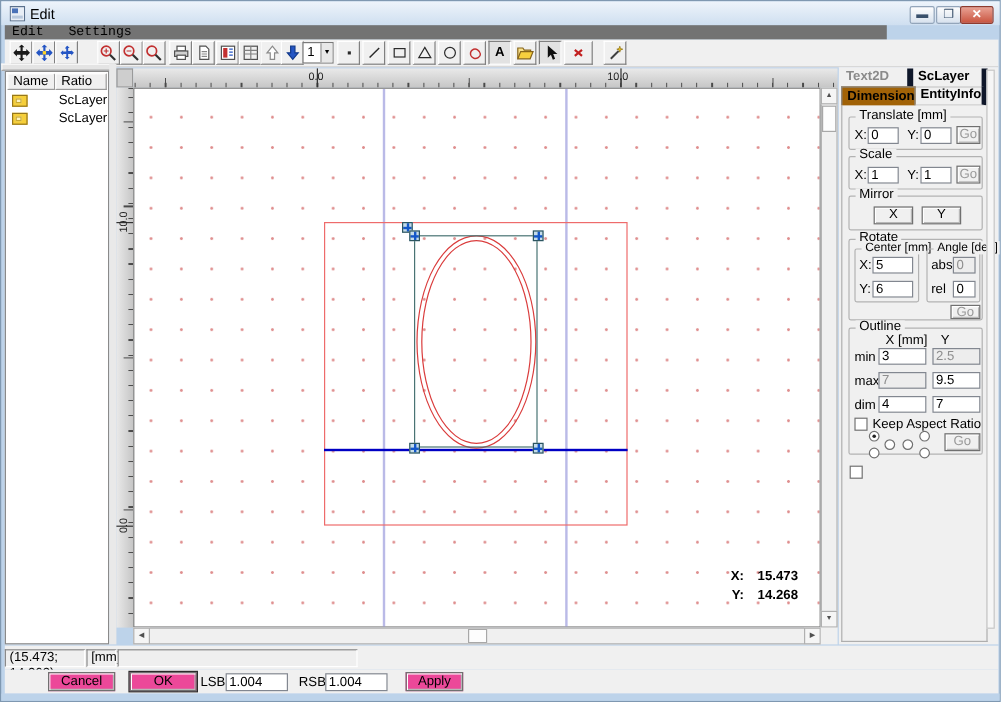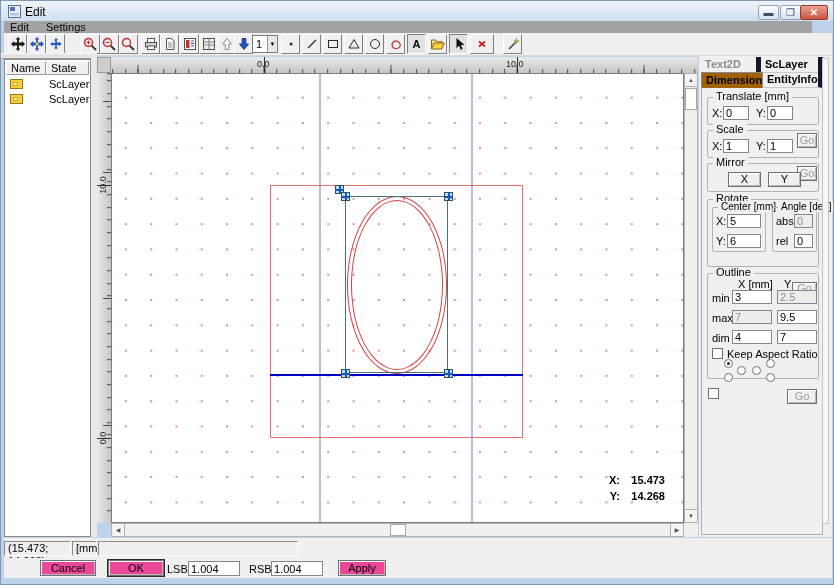--- a/index.html
+++ b/index.html
@@ -12,21 +12,21 @@
   #titlebar { left:0; top:0; width:834px; height:20px;
     background:linear-gradient(#eef4fb,#cfdff0); }
   #title-text { left:24px; top:4px; font-size:12px; }
   .winbtn { top:4px; height:15px; border:1px solid #93a5ba; border-radius:2px;
     background:linear-gradient(#fdfdfd,#d8e2ee); text-align:center; line-height:13px;
     font-size:10px; color:#39506b; }
   #btn-close { left:799px; width:28px; background:linear-gradient(#e9a294,#c9543f);
     border-color:#8e3a2e; color:#fff; font-weight:bold; }
 
   
-  #menubar { left:3px; top:20px; width:808px; height:12px; background:#a3a3a3; }
+  #menubar { left:3px; top:20px; width:735px; height:12px; background:#737373;font-family:Liberation Mono, monospace; }
   .menu-item { display:inline-block; padding:0 8px 0 6px; height:12px; line-height:12px; }
   #toolbar { left:3px; top:32px; width:828px; height:23px; background:#f0f0f0;
     border-bottom:1px solid #d8d8d8; }
   .tbtn { position:absolute; top:1px; width:19px; height:20px; background:#f0f0f0;
     border:1px solid; border-color:#ffffff #808080 #808080 #ffffff;
     display:flex; align-items:center; justify-content:center; }
   .tbtn.pressed { border-color:#808080 #ffffff #ffffff #808080; background:#e2e2e2; }
   .tbtn svg { display:block; }
   #layer-dropdown { position:absolute; left:248px; top:2px; width:26px; height:18px;
     background:#fff; border:1px solid #7a7a7a; }
@@ -112,21 +112,21 @@
   .group { position:absolute; border:1px solid #b2b2b2; border-radius:2px; }
   .glabel { position:absolute; top:-7px; left:5px; background:#f0f0f0; padding:0 3px;
     font-size:11px; line-height:11px; white-space:nowrap; }
   .fld { position:absolute; height:14px; border:1px solid #828790; background:#fff;
     font-family:"Liberation Sans",sans-serif; font-size:11px; padding:0 2px; }
   .fld:disabled,.fld.dis { background:#ededed; color:#8e8e8e; }
   .small-lab { position:absolute; font-size:11px; }
   .pbtn { position:absolute; background:#f0f0f0; border:1px solid #707070;
     box-shadow:inset 1px 1px #ffffff, inset -1px -1px #b8b8b8;
     font-size:11px; text-align:center; }
-  .pbtn.dis { color:#9a9a9a;margin-top:28px; }
+  .pbtn.dis { color:#9a9a9a; }
   .chk { position:absolute; width:11px; height:11px; background:#fff; border:1px solid #707070; }
   .radio { position:absolute; width:9px; height:9px; border:1px solid #707070;
     border-radius:50%; background:#fff; }
   .radio.sel::after { content:""; position:absolute; left:2px; top:2px; width:3px; height:3px;
     border-radius:50%; background:#222; }
   #panel-scrollstrip { left:821px; top:57px; width:7px; height:466px;
     background:#f6f6f6; border:1px solid #c6c6c6; }
 
   
   #statusbar { left:3px; top:537px; width:828px; height:20px; background:#f0f0f0; }
@@ -307,21 +307,21 @@
       <svg width="14" height="14">
           <line x1="3" y1="12" x2="9.5" y2="5.5" stroke="#404040" stroke-width="1.6"></line>
           <path d="M10.5 1.5l.6 1.9 1.9.6-1.9.6-.6 1.9-.6-1.9-1.9-.6 1.9-.6z" fill="#e8c020" stroke="#806000" stroke-width=".5"></path>
         </svg>
     </div>
   </div>
 
   <div class="abs" id="list-topstrip"></div>
   <div class="abs" id="layer-list">
     <div class="lhdr" style="left:1px;width:40px">Name</div>
-    <div class="lhdr" style="left:41px;width:43px">State</div>
+    <div class="lhdr" style="left:41px;width:43px">Ratio</div>
     <div class="lrow" style="top:17px">
       <span class="layer-ico">
           <i></i>
         </span>
       <span class="t">ScLayer</span>
     </div>
     <div class="lrow" style="top:32px">
       <span class="layer-ico">
           <i></i>
         </span>

